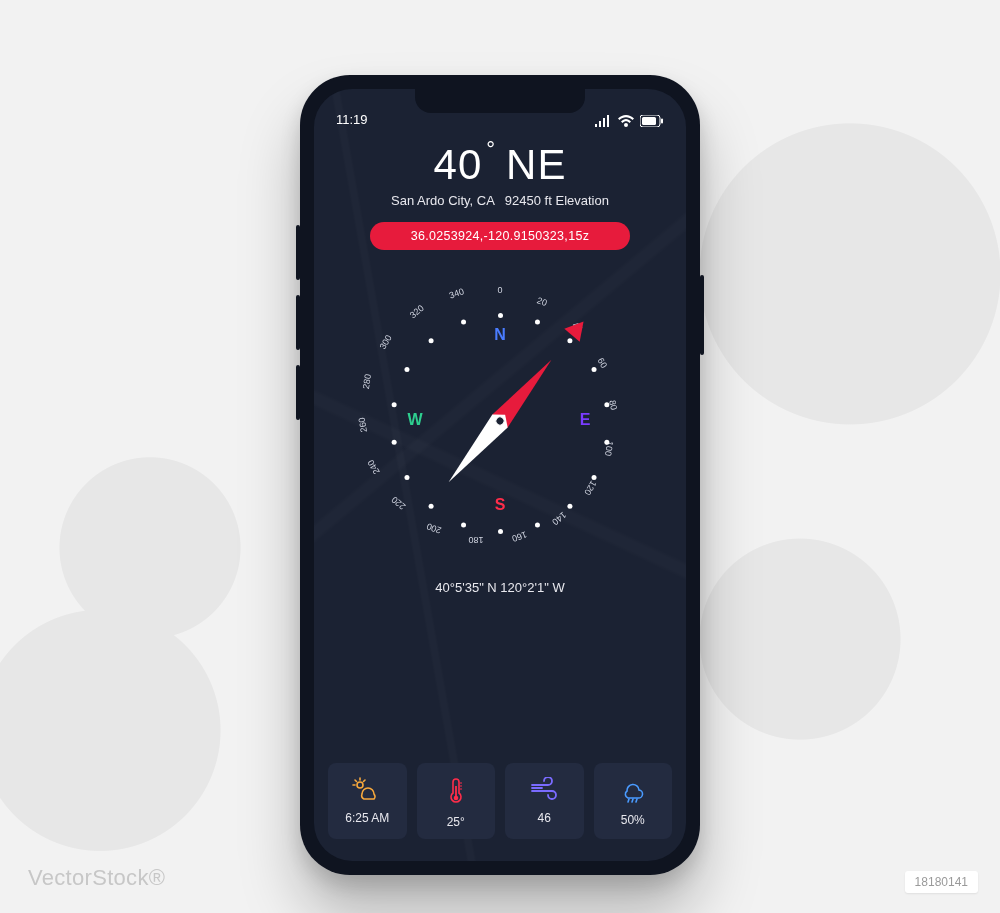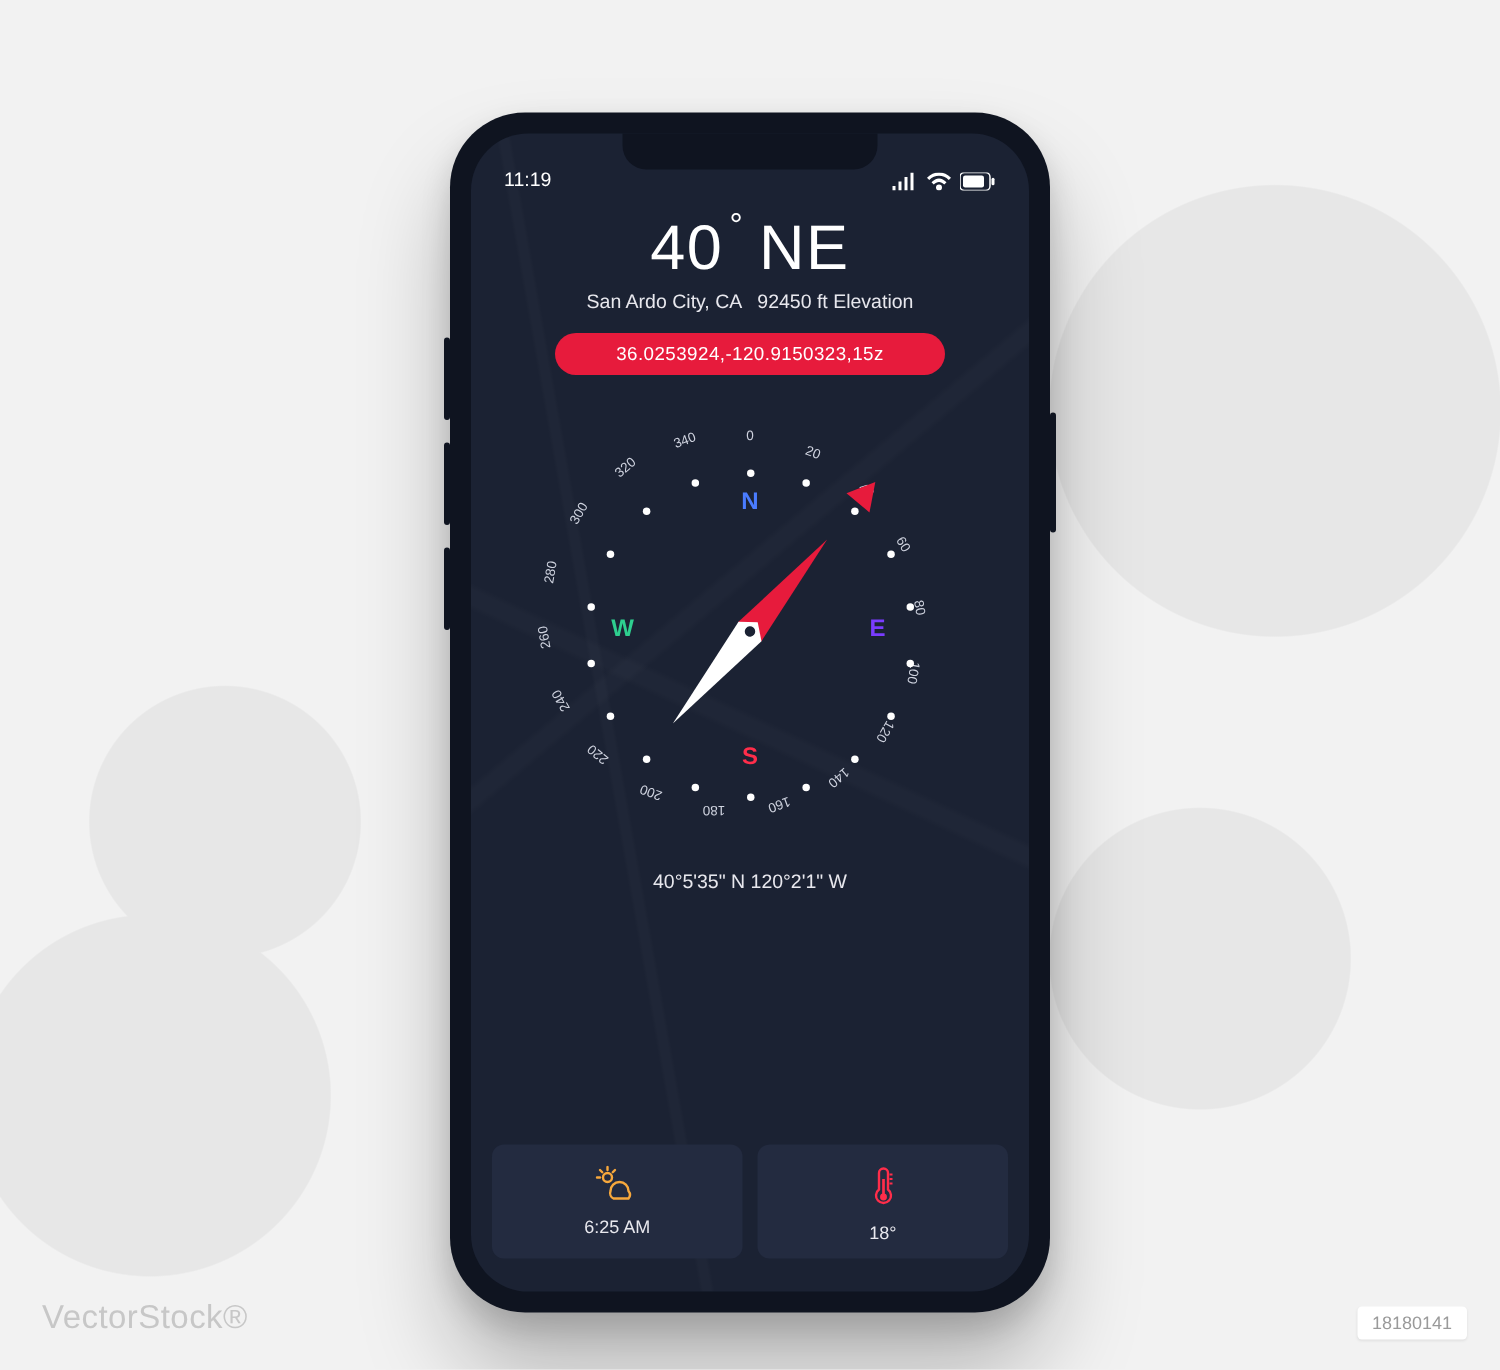--- a/index.html
+++ b/index.html
@@ -278,21 +278,40 @@
         <svg width="18" height="28" viewBox="0 0 18 28">
           <path d="M9 2a3 3 0 0 1 3 3v11a5 5 0 1 1-6 0V5a3 3 0 0 1 3-3z" fill="none" stroke="#ff2d4a" stroke-width="1.6"></path>
           <circle cx="9" cy="21" r="2.3" fill="#ff2d4a"></circle>
           <line x1="9" y1="9" x2="9" y2="19" stroke="#ff2d4a" stroke-width="1.8"></line>
           <g stroke="#ff2d4a" stroke-width="1.2">
               <line x1="13" y1="6" x2="15" y2="6"></line>
               <line x1="13" y1="9" x2="15" y2="9"></line>
               <line x1="13" y1="12" x2="15" y2="12"></line>
             </g>
         </svg>
-        <span class="card-val">18°</span>
+        <span class="card-val">25°</span>
+      </div>
+      <div class="card">
+        <svg width="30" height="24" viewBox="0 0 30 24">
+          <path d="M3 8h16a4 4 0 1 0-4-4" fill="none" stroke="#7a6bff" stroke-width="1.8" stroke-linecap="round"></path>
+          <path d="M3 14h20a4 4 0 1 1-4 4" fill="none" stroke="#7a6bff" stroke-width="1.8" stroke-linecap="round"></path>
+          <path d="M3 11h10" fill="none" stroke="#7a6bff" stroke-width="1.8" stroke-linecap="round"></path>
+        </svg>
+        <span class="card-val">46</span>
+      </div>
+      <div class="card">
+        <svg width="30" height="26" viewBox="0 0 30 26">
+          <path d="M9 14a6 6 0 0 1 12-1 4 4 0 0 1-1 8H10a4 4 0 0 1-1-7z" fill="none" stroke="#4a9bff" stroke-width="1.6"></path>
+          <g stroke="#4a9bff" stroke-width="1.6" stroke-linecap="round">
+            <line x1="11" y1="22" x2="10" y2="25"></line>
+              <line x1="15" y1="22" x2="14" y2="25"></line>
+              <line x1="19" y1="22" x2="18" y2="25"></line>
+          </g>
+        </svg>
+        <span class="card-val">50%</span>
       </div>
     </div>
 
   </div>
 </div>
 
 <div class="watermark">VectorStock®</div>
 <div class="image-id">18180141</div>
 
 </body></html>

